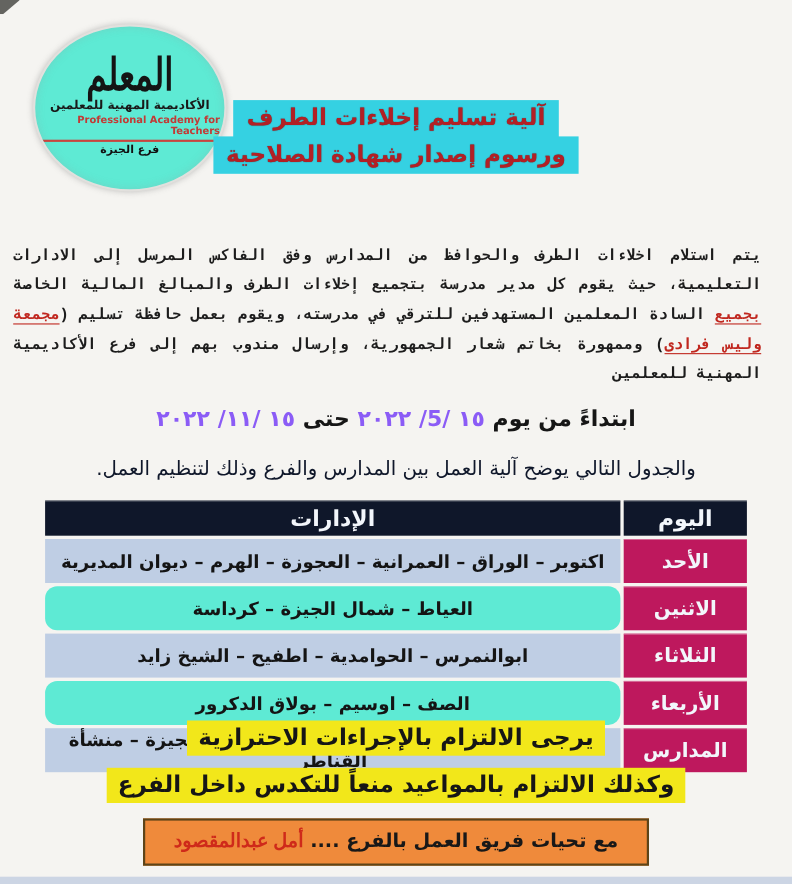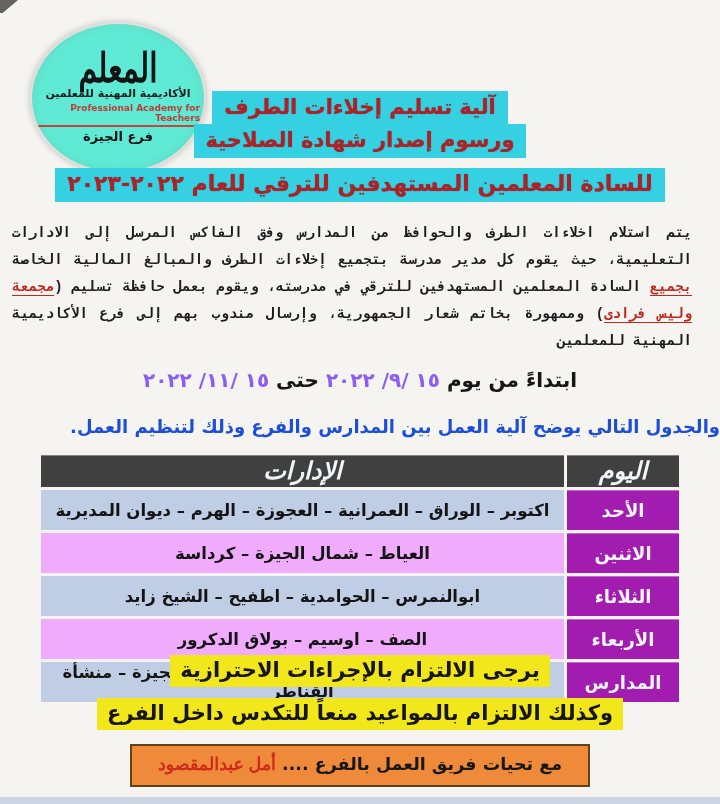--- a/index.html
+++ b/index.html
@@ -48,21 +48,21 @@
     margin-bottom: 4px;
   }
   .logo-arname { font-size: 11px; font-weight: bold; color: #191919; line-height: 13px; }
   .logo-enname {
     display: inline-block;
     font-size: 9px; font-weight: bold; color: #c23a35;
     border-bottom: 2px solid #c8453f;
     padding: 1px 4px 2px; margin-top: 2px;
     direction: ltr;
   }
-  .logo-branch { font-size: 13px; font-weight: bold; color: #111; margin-top: 2px; }
+  .logo-branch { font-size: 10px; font-weight: bold; color: #111; margin-top: 2px; }
   
   .head-row { position: absolute; left: 0; right: 0; text-align: center; }
   .head-box {
     display: inline-block;
     background: #35d1e2;
     color: #b22025;
     font-weight: bold;
     padding: 3px 12px 5px;
     font-size: 21px;
     line-height: 26px;
@@ -81,44 +81,43 @@
   .seg-red { color: #c0271f; text-decoration: underline; text-underline-offset: 4px; }
   
   .date-line {
     position: absolute; top: 368px; left: 0; right: 0;
     text-align: center; font-size: 20px; font-weight: bold; color: #161616;
   }
   .date-red { color: #8b5cf6; }
   
   .table-intro {
     position: absolute; top: 416px; left: 0; right: 0;
-    font-size: 18px; font-weight: bold; color: #1d4ed8;
+    text-align: center; font-size: 18px; font-weight: normal; color: #0f172a;
   }
   
   .schedule {
     position: absolute; top: 452px; right: 38px;
     width: 644px;
     border-collapse: separate; border-spacing: 3px;
     direction: rtl;
   }
   .schedule td, .schedule th { vertical-align: middle; text-align: center; }
   .cell-day {
-    width: 112px; background: #a21caf; color: #f2f6fb;
+    width: 112px; background: #be185d; color: #f2f6fb;
     font-size: 18px; font-weight: bold; height: 30px;
     box-shadow: inset 0 1px 0 rgba(255,255,255,.35);
   }
   .cell-head {
-    background: #404040; color: #f2f6fb;
-    font-size: 24px; font-weight: bold; height: 32px;
+    background: #0f172a; color: #f2f6fb;
+    font-size: 20px; font-weight: bold; height: 32px;
     box-shadow: inset 0 1px 0 rgba(255,255,255,.35);
-    font-style: italic;
   }
   .cell-dept { font-size: 16.5px; font-weight: bold; color: #141414; height: 40px; }
   .row-dark .cell-dept { background: #bfcee4; }
-  .row-light .cell-dept { background: #f0abfc; }
+  .row-light .cell-dept { background: #5eead4; border-radius: 11px; }
   
   .notice-row { position: absolute; left: 0; right: 0; text-align: center; }
   .notice-1 { top: 655px; }
   .notice-2 { top: 698px; }
   .notice-box {
     display: inline-block; background: #f2e71a; color: #161616;
     font-size: 21px; font-weight: bold; padding: 3px 10px 5px;
   }
   
   .signature-row { position: absolute; top: 744px; left: 0; right: 0; text-align: center; }
@@ -145,27 +144,24 @@
     <div class="logo-enname">Professional Academy for Teachers</div>
     <div class="logo-branch">فرع الجيزة</div>
   </div>
 
   <div class="head-row head-1">
     <span class="head-box">آلية تسليم إخلاءات الطرف</span>
   </div>
   <div class="head-row head-2">
     <span class="head-box">ورسوم إصدار شهادة الصلاحية</span>
   </div>
-  <div class="head-row head-3">
-    <span class="head-box">للسادة المعلمين المستهدفين للترقي للعام ٢٠٢٢-٢٠٢٣</span>
-  </div>
 
   <p class="main-paragraph"><span>يتم استلام اخلاءات الطرف والحوافظ من المدارس وفق الفاكس المرسل إلى الادارات التعليمية، حيث يقوم كل مدير مدرسة بتجميع إخلاءات الطرف والمبالغ المالية الخاصة </span><span class="seg-red">بجميع</span><span> السادة المعلمين المستهدفين للترقي في مدرسته، ويقوم بعمل حافظة تسليم (</span><span class="seg-red">مجمعة وليس فرادى</span><span>) وممهورة بخاتم شعار الجمهورية، وإرسال مندوب بهم إلى فرع الأكاديمية المهنية للمعلمين</span></p>
 
-  <div class="date-line"><span>ابتداءً من يوم </span><span class="date-red">١٥ /٩/ ٢٠٢٢</span><span> حتى </span><span class="date-red">١٥ /١١/ ٢٠٢٢</span></div>
+  <div class="date-line"><span>ابتداءً من يوم </span><span class="date-red">١٥ /5/ ٢٠٢٢</span><span> حتى </span><span class="date-red">١٥ /١١/ ٢٠٢٢</span></div>
 
   <div class="table-intro">والجدول التالي يوضح آلية العمل بين المدارس والفرع وذلك لتنظيم العمل.</div>
 
   <table class="schedule">
     <tbody>
         <tr>
       <td class="cell-day cell-head">اليوم</td>
       <td class="cell-head">الإدارات</td>
     </tr>
     <tr class="row-dark">

